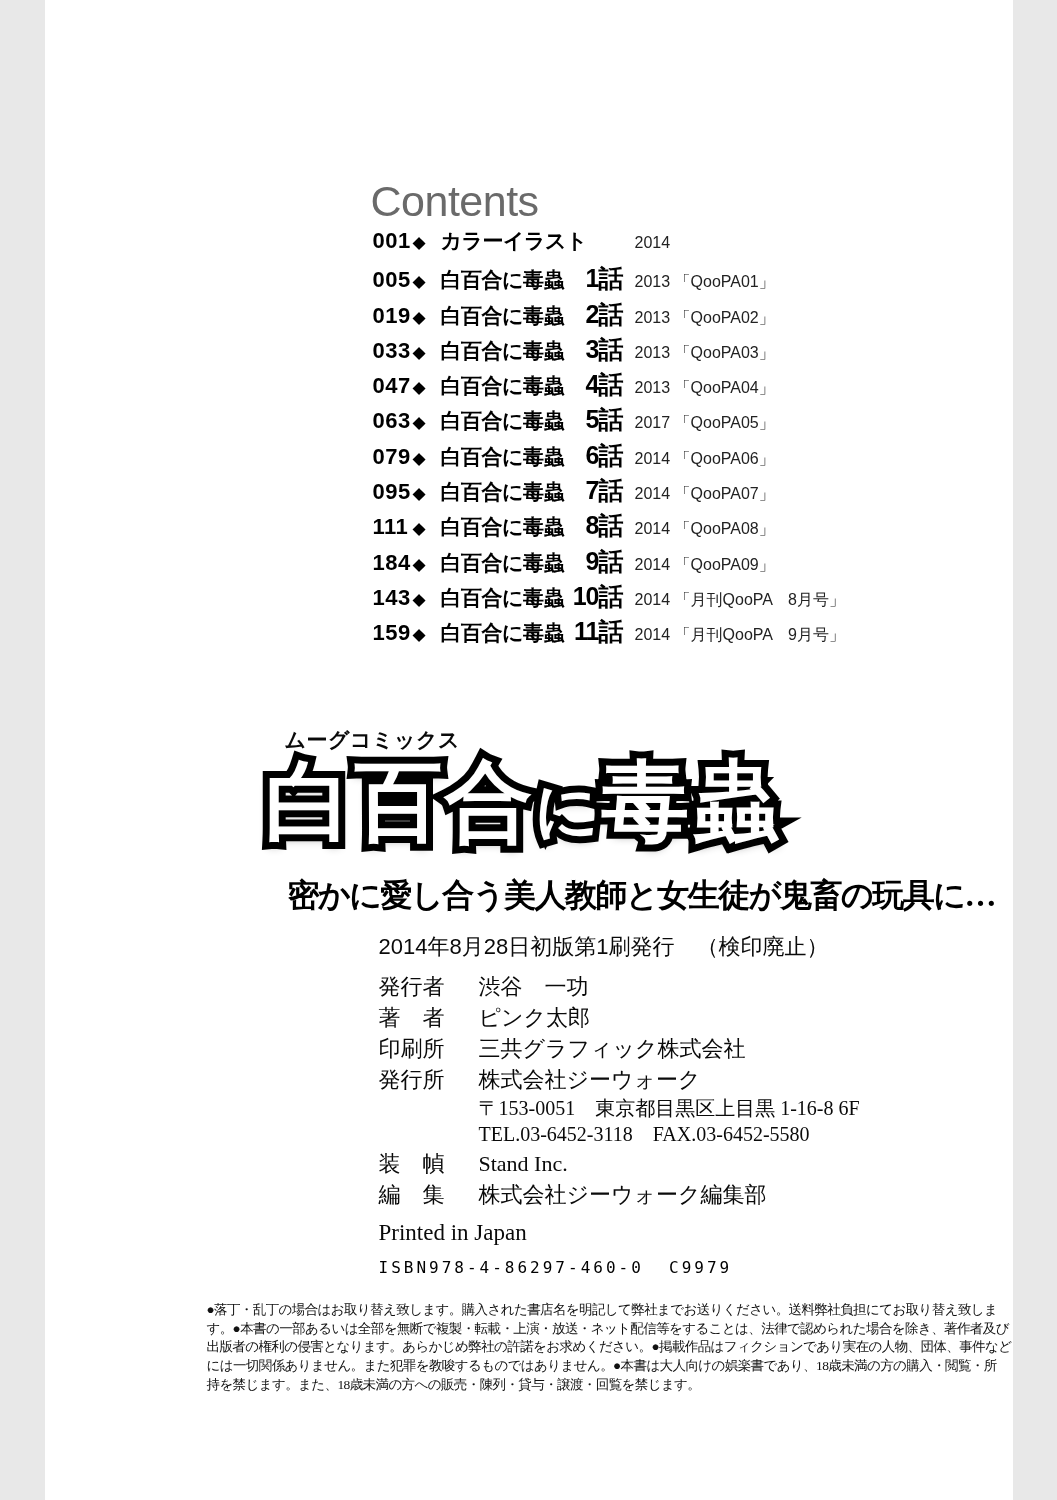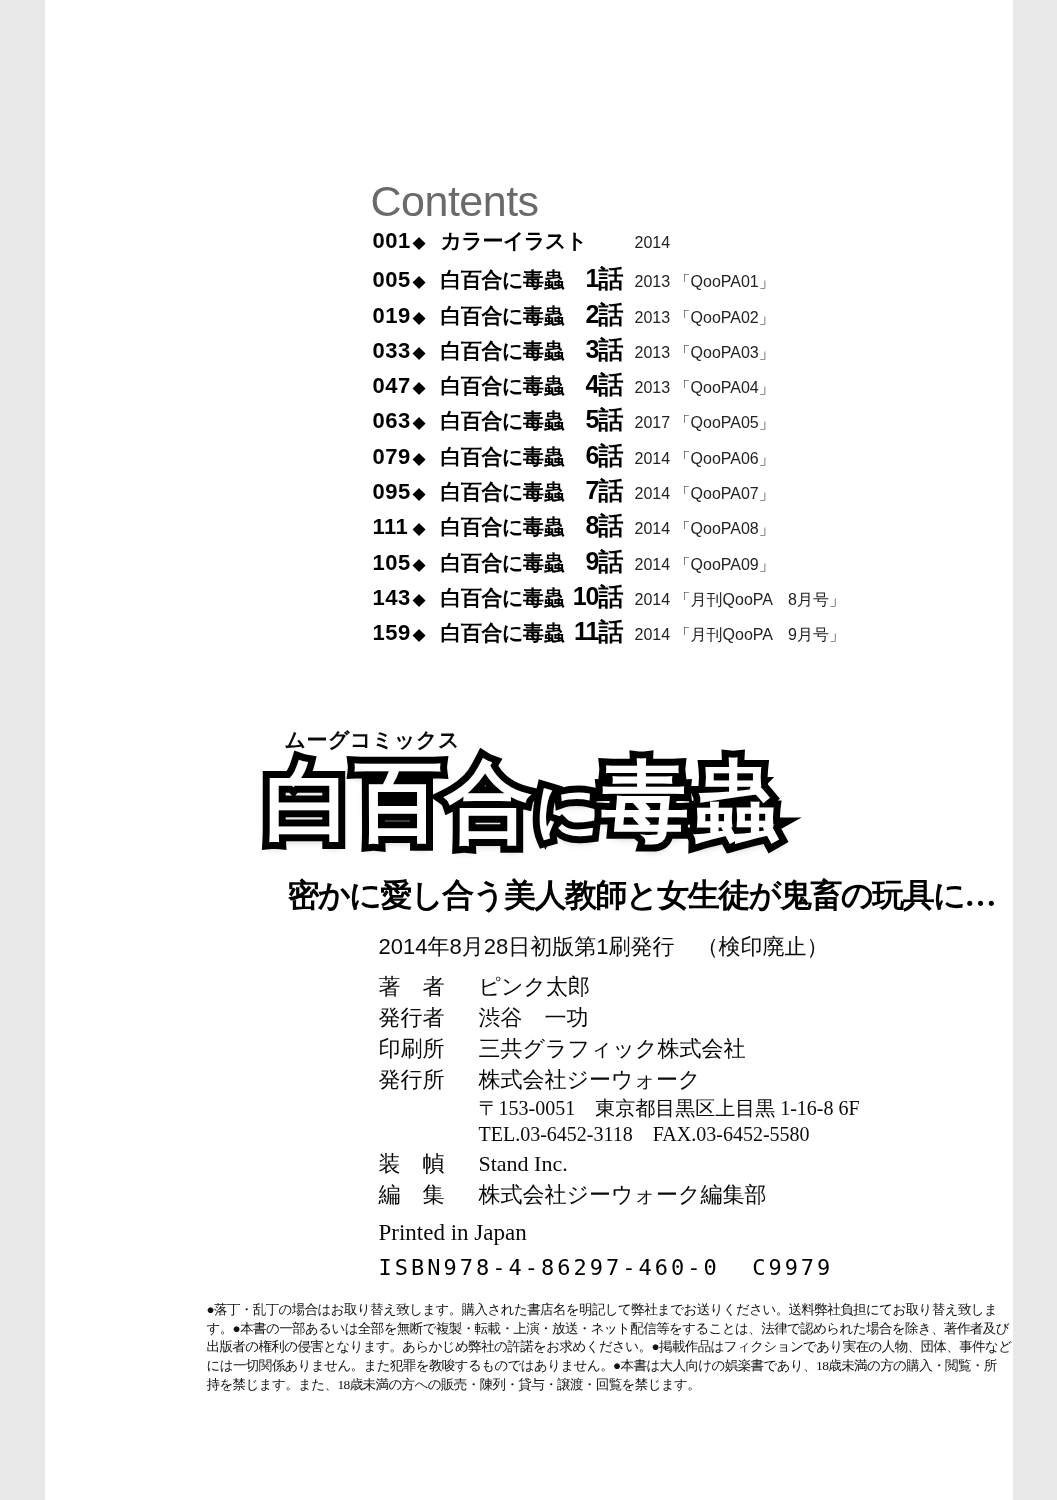--- a/index.html
+++ b/index.html
@@ -96,21 +96,21 @@
   .address-line{
     font-size:20px;line-height:26px;margin-left:100px;white-space:nowrap;
   }
   .address-line:first-of-type{margin-top:3px;}
   .colophon-row.after-address{margin-top:2px;line-height:30px;}
   .printed-line{
     font-size:23px;line-height:28px;margin-top:9px;white-space:nowrap;
   }
   .isbn-line{
     font-family:"DejaVu Sans Mono","Liberation Mono",monospace;
-    font-size:22px;line-height:26px;margin-top:8px;
+    font-size:16px;line-height:26px;margin-top:8px;
     letter-spacing:3px;white-space:pre;color:#000;
   }
 
   
   .disclaimer{
     position:absolute;left:162px;top:1301px;width:780px;
     font-family:"Liberation Serif","DejaVu Serif",serif;
     color:#111;
   }
   .disclaimer-line{
@@ -192,21 +192,21 @@
     </div>
     <div class="toc-row">
       <span class="toc-page">111</span>
       <span class="toc-diamond">◆</span>
       <span class="toc-title">白百合に毒蟲</span>
       <span class="toc-chapter">8話</span>
       <span></span>
       <span class="toc-meta">2014 「QooPA08」</span>
     </div>
     <div class="toc-row">
-      <span class="toc-page">105</span>
+      <span class="toc-page">184</span>
       <span class="toc-diamond">◆</span>
       <span class="toc-title">白百合に毒蟲</span>
       <span class="toc-chapter">9話</span>
       <span></span>
       <span class="toc-meta">2014 「QooPA09」</span>
     </div>
     <div class="toc-row">
       <span class="toc-page">143</span>
       <span class="toc-diamond">◆</span>
       <span class="toc-title">白百合に毒蟲</span>
@@ -225,24 +225,24 @@
   </div>
 
   <div class="imprint-label">ムーグコミックス</div>
   <div class="book-logo"><span>白百合</span><span class="logo-small">に</span><span>毒蟲</span></div>
   <div class="book-tagline">密かに愛し合う美人教師と女生徒が鬼畜の玩具に…</div>
 
   <div class="colophon">
     <div class="edition-line">2014年8月28日初版第1刷発行　（検印廃止）</div>
 
     <div class="colophon-row">
+      <span class="c-label">発行者</span><span class="c-value">渋谷　一功</span>
+    </div>
+    <div class="colophon-row">
       <span class="c-label">著　者</span><span class="c-value">ピンク太郎</span>
-    </div>
-    <div class="colophon-row">
-      <span class="c-label">発行者</span><span class="c-value">渋谷　一功</span>
     </div>
     <div class="colophon-row">
       <span class="c-label">印刷所</span><span class="c-value">三共グラフィック株式会社</span>
     </div>
     <div class="colophon-row">
       <span class="c-label">発行所</span><span class="c-value">株式会社ジーウォーク</span>
     </div>
 
     <div class="address-line">〒153-0051　東京都目黒区上目黒 1-16-8 6F</div>
     <div class="address-line">TEL.03-6452-3118　FAX.03-6452-5580</div>

